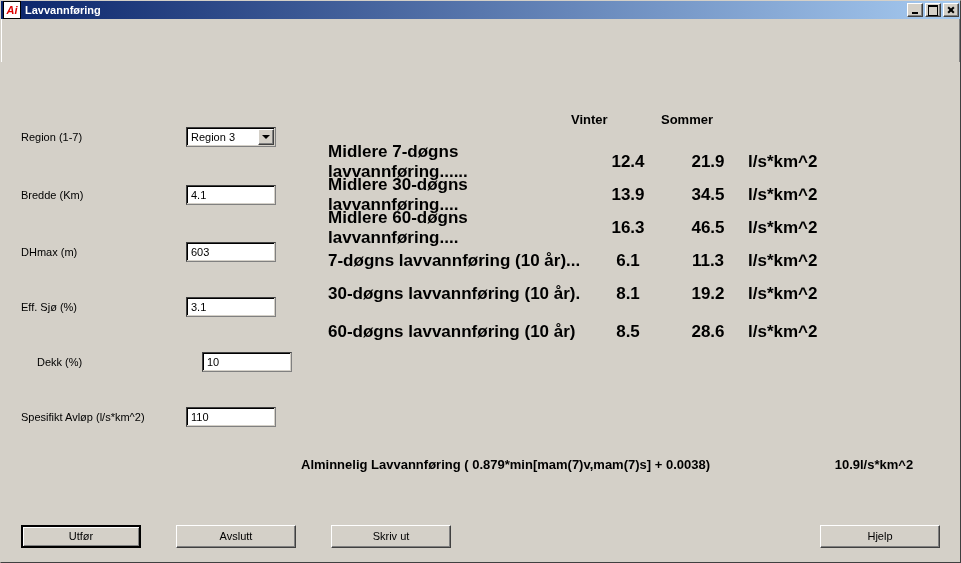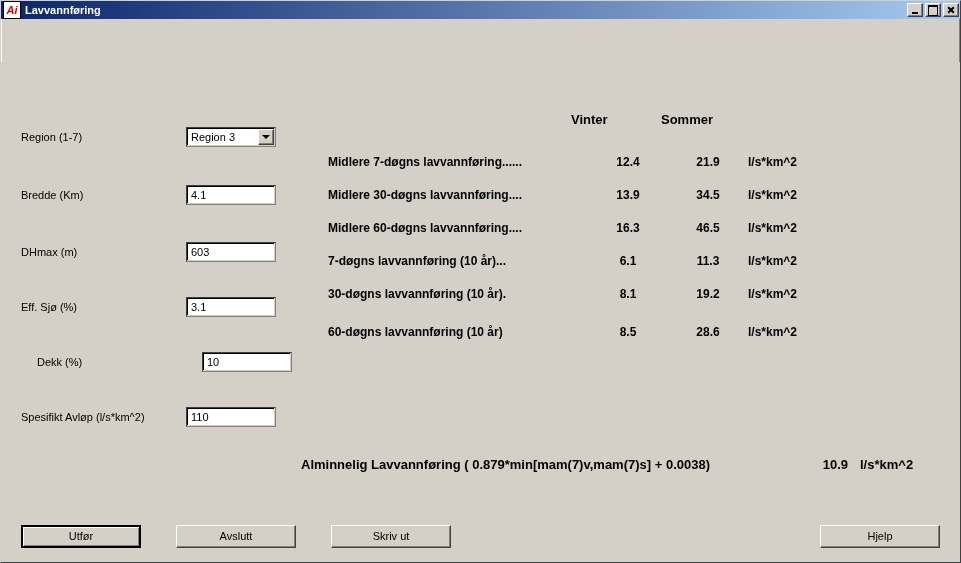--- a/index.html
+++ b/index.html
@@ -144,41 +144,41 @@
     font-size: 13px;
     font-weight: bold;
   }
   .out-row {
     position: absolute;
     left: 300px;
     right: 20px;
     height: 20px;
     display: flex;
     align-items: center;
-    font-size: 12px;
+    font-size: 17px;
     font-weight: bold;
     padding-left: 27px;
   }
   .out-row .out-label { width: 260px; }
   .out-row .out-vinter { width: 80px; text-align: center; }
   .out-row .out-sommer { width: 80px; text-align: center; }
   .out-row .out-unit   { width: 80px; }
 
   .formula-row {
     position: absolute;
     left: 300px;
     right: 20px;
     display: flex;
     align-items: center;
     font-size: 13px;
     font-weight: bold;
   }
   .formula-row .f-label { flex: 0 0 auto; }
   .formula-row .f-spacer{ flex: 1 1 auto; }
-  .formula-row .f-val   { width: 60px; text-align: right; padding-right:12px;}
+  .formula-row .f-val   { width: 60px; text-align: right; padding-right:0;}
   .formula-row .f-unit  { width: 80px; }
 
   
   .btn {
     position: absolute;
     width: 120px;
     height: 23px;
     background: #d4d0c8;
     border: 1px solid #404040;
     border-top-color: #fff;

